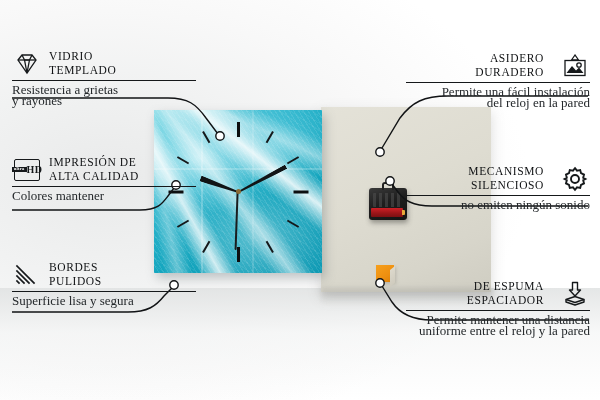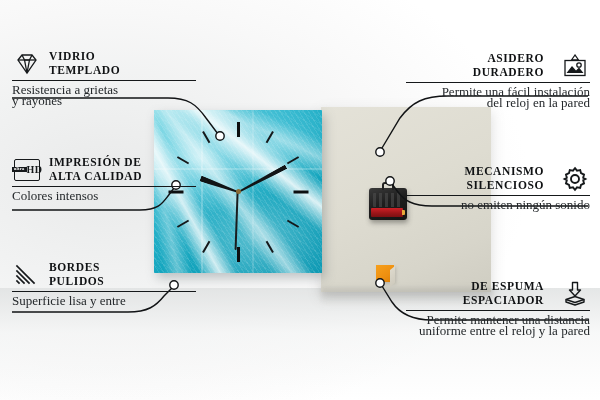--- a/index.html
+++ b/index.html
@@ -162,21 +162,21 @@
   #connectors path { fill: none; stroke: #111315; stroke-width: 1.4; }
   #connectors circle { fill: #ffffff; stroke: #111315; stroke-width: 1.4; }
 
   
   .feature { position: absolute; width: 184px; }
   .feature .f-head {
     display: flex; align-items: center; gap: 7px;
   }
   .feature .f-title {
     font-family: "Liberation Serif", serif;
-    font-weight: bold;
+    font-weight: normal;
     font-size: 11.5px;
     line-height: 13.5px;
     letter-spacing: 0.6px;
     color: #101214;
     text-transform: uppercase;
   }
   .feature .f-rule {
     height: 1.3px; background: #15181a; margin: 3px 0 4px 0;
   }
   .feature .f-sub {
@@ -308,42 +308,42 @@
           <span class="hd-ultra">ultra</span>
           <span class="hd-main">HD</span>
         </span>
       </span>
       <div>
         <div class="f-title">IMPRESIÓN DE</div>
         <div class="f-title">ALTA CALIDAD</div>
       </div>
     </div>
     <div class="f-rule"></div>
-    <div class="f-sub">Colores intensos</div>
+    <div class="f-sub">Colores mantener</div>
   </div>
 
   <div class="feature left" id="f-bordes">
     <div class="f-head">
       <span class="f-icon">
         <svg width="26" height="22" viewBox="0 0 26 22">
           <g stroke="#16191b" stroke-width="1.7" stroke-linecap="square">
             <path d="M3 2 L20 19"></path>
             <path d="M3 7 L15 19"></path>
             <path d="M3 12 L10 19"></path>
             <path d="M3 17 L5 19"></path>
           </g>
         </svg>
       </span>
       <div>
         <div class="f-title">BORDES</div>
         <div class="f-title">PULIDOS</div>
       </div>
     </div>
     <div class="f-rule"></div>
-    <div class="f-sub">Superficie lisa y entre</div>
+    <div class="f-sub">Superficie lisa y segura</div>
   </div>
 
   <div class="feature right" id="f-asidero">
     <div class="f-head">
       <div>
         <div class="f-title">ASIDERO</div>
         <div class="f-title">DURADERO</div>
       </div>
       <span class="f-icon">
         <svg width="28" height="24" viewBox="0 0 28 24">

